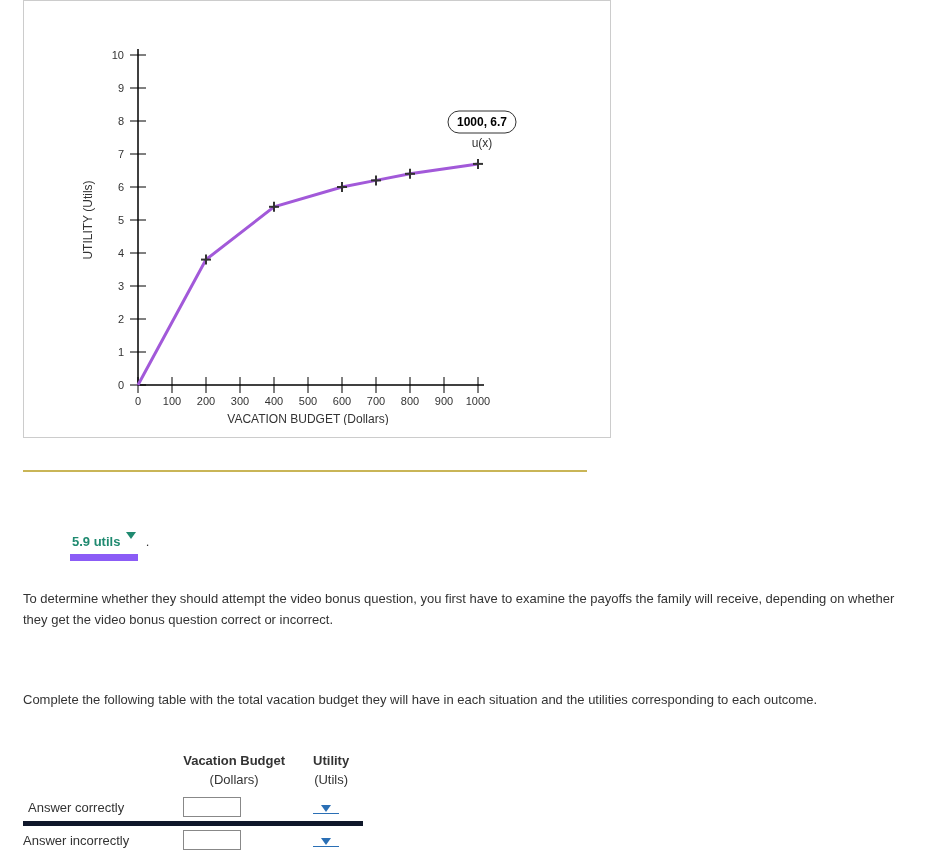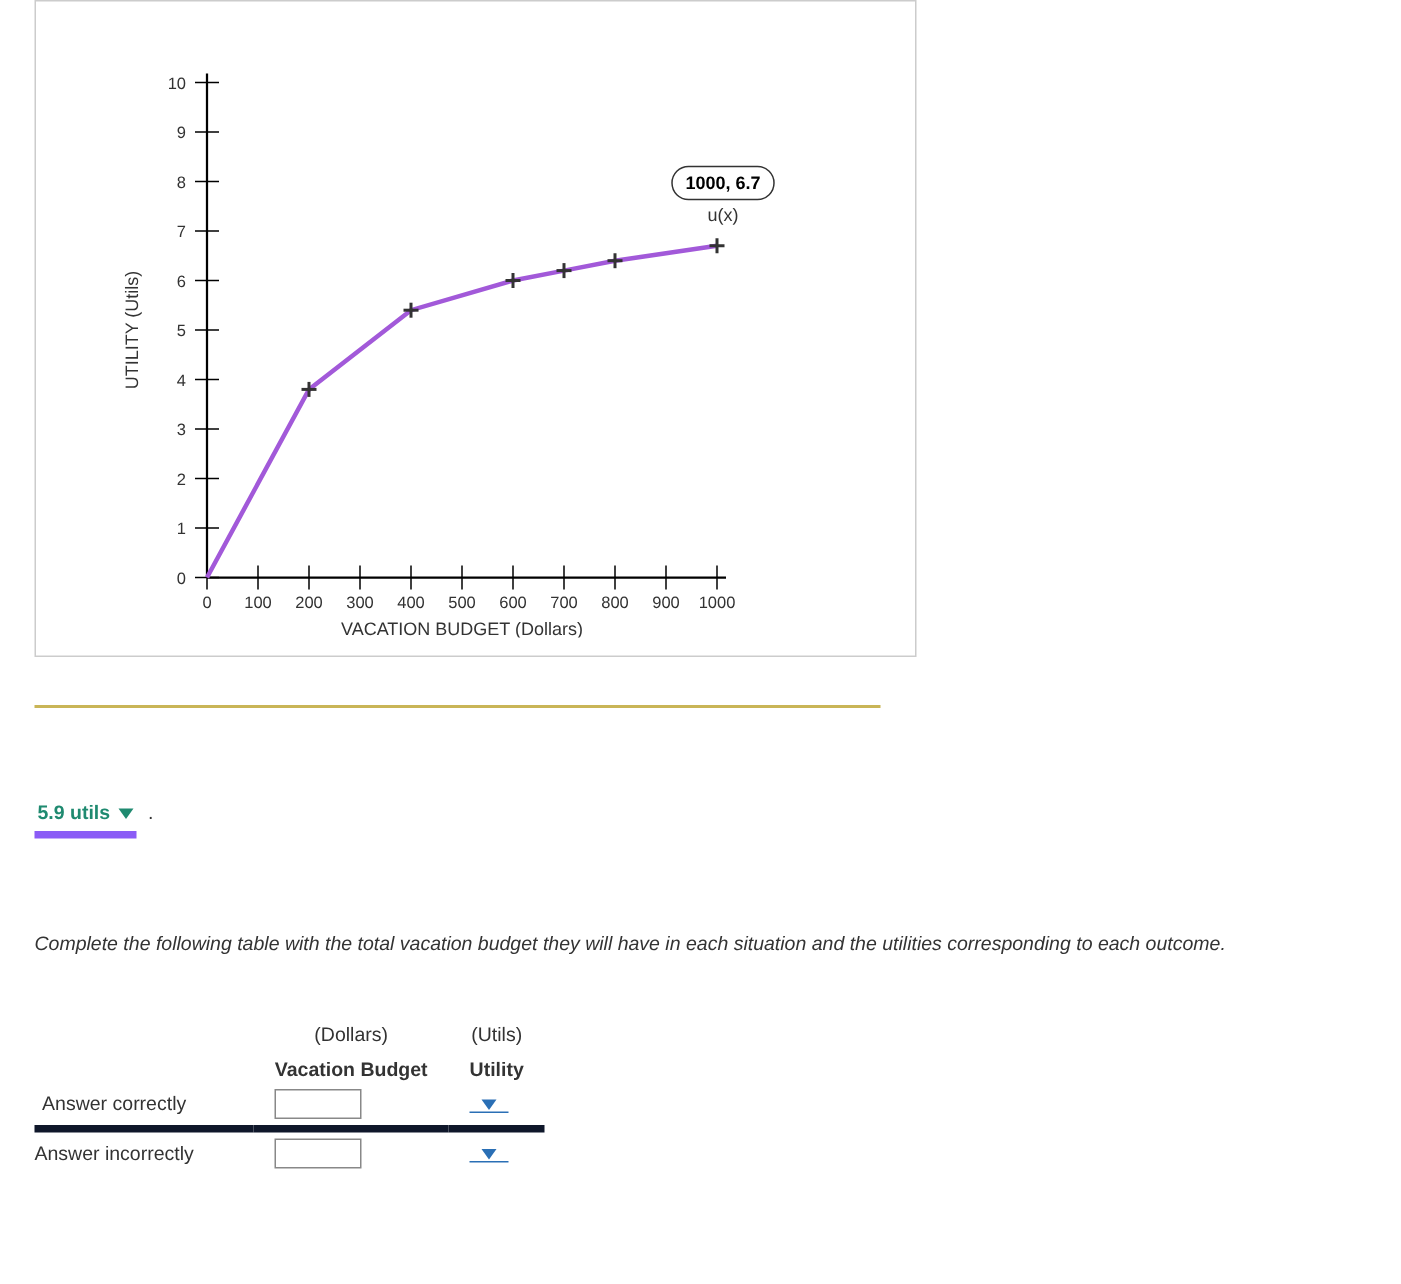--- a/index.html
+++ b/index.html
@@ -34,28 +34,28 @@
     height: 4px;
     border-bottom: 2px solid #c9b557;
     width: 564px;
   }
   .body-text {
     margin: 60px 23px 0 23px;
     line-height: 1.6;
     color: #333;
   }
   .body-text p { margin: 0 0 28px 0; }
-  .italic { font-style: italic; }
+  .italic { }
   .dropdown-inline {
     display: inline-flex;
-    align-items: center;
     gap: 6px;
-    border-bottom: 5px solid #8b5cf6;
+    border-bottom: 7px solid #8b5cf6;
     padding: 0 2px 1px 2px;
     cursor: pointer;
+    margin-left: 47px;
   }
   .dropdown-inline .val {
     color: #1f8a70;
     font-weight: bold;
   }
   .caret-down {
     width: 0; height: 0;
     border-left: 5px solid transparent;
     border-right: 5px solid transparent;
     border-top: 7px solid #1f8a70;
@@ -261,35 +261,36 @@
 
 <div class="body-text">
   <p>
     <span class="dropdown-inline">
       <span class="val">5.9 utils</span>
       <span class="caret-down"></span>
     </span>
     &nbsp;<span>.</span>
   </p>
 
+  <p>To determine whether they should attempt the video bonus question, you first have to examine the payoffs the family will receive, depending on whether they get the video bonus question correct or incorrect.</p>
 
   <p class="italic" style="margin-top:60px;">Complete the following table with the total vacation budget they will have in each situation and the utilities corresponding to each outcome.</p>
 </div>
 
 <table class="answer-table">
   <thead>
     <tr>
       <th></th>
-      <th class="sub">(Dollars)</th>
-      <th class="sub">(Utils)</th>
+      <th>Vacation Budget</th>
+      <th>Utility</th>
     </tr>
     <tr>
       <th></th>
-      <th>Vacation Budget</th>
-      <th>Utility</th>
+      <th class="sub">(Dollars)</th>
+      <th class="sub">(Utils)</th>
     </tr>
   </thead>
   <tbody>
     <tr>
       <td class="row-label">Answer correctly</td>
       <td><input class="num-input" type="text" value="" style=""></td>
       <td>
         <span class="dd-cell">
           <span class="caret-blue"></span>
         </span>

